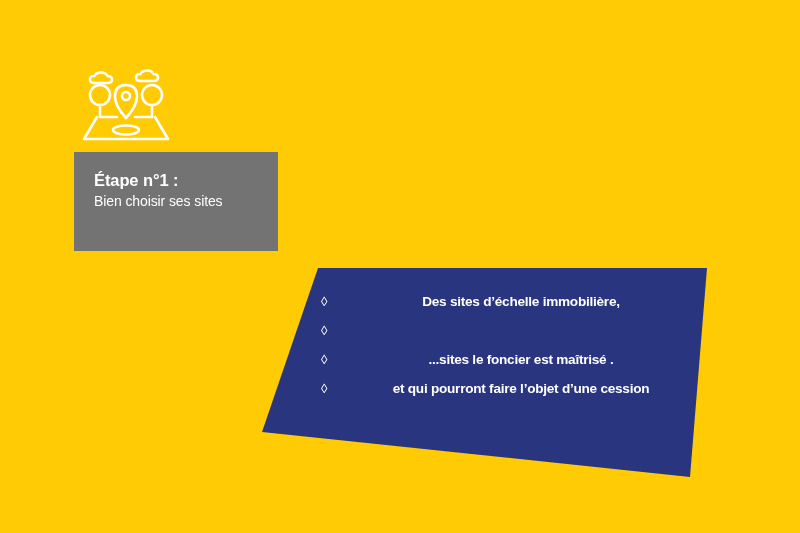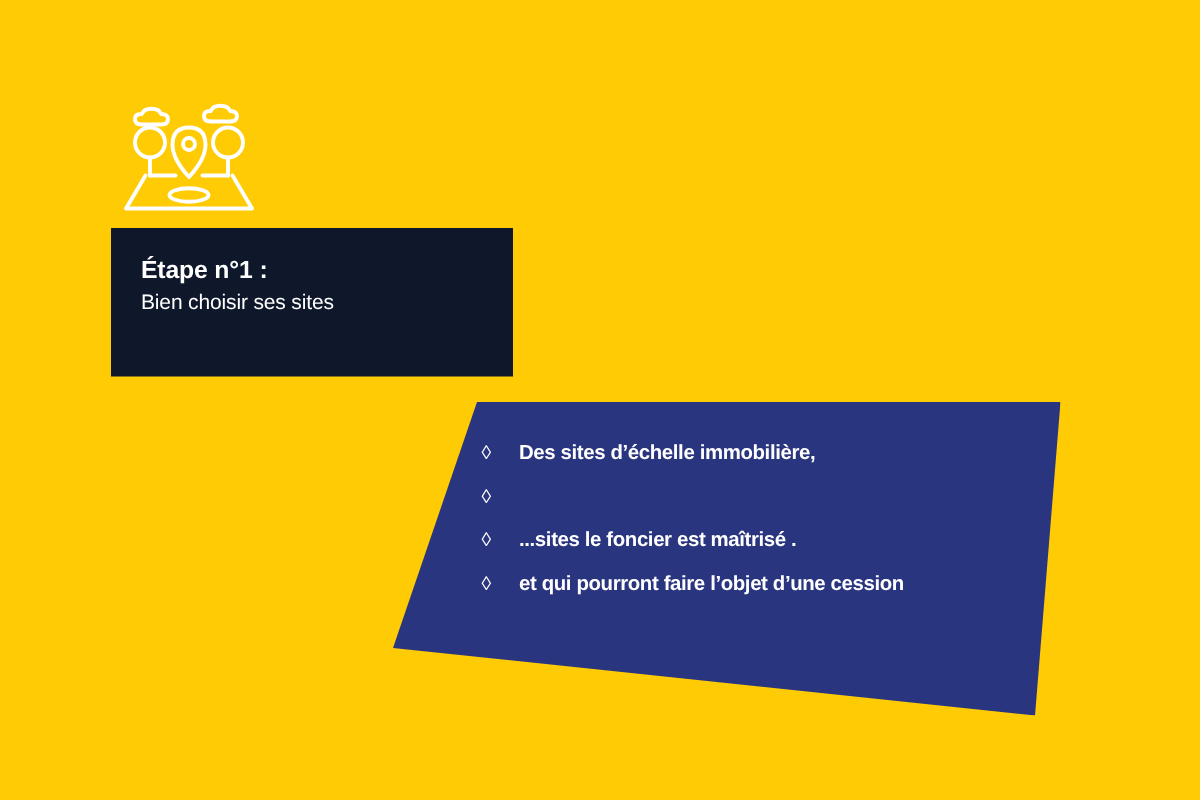--- a/index.html
+++ b/index.html
@@ -33,23 +33,23 @@
     width: 108px;
     height: 80px;
   }
   #site-icon svg { display: block; width: 108px; height: 80px; }
 
   
   #step-card {
     position: absolute;
     left: 74px;
     top: 152px;
-    width: 268px;
+    width: 204px;
     height: 99px;
-    background: #0f172a;
+    background: #737373;
     padding: 18px 20px 0 20px;
   }
   .step-heading {
     color: #FFFFFF;
     font-weight: bold;
     font-size: 16.5px;
     line-height: 1.33;
     letter-spacing: -0.1px;
     white-space: nowrap;
   }
@@ -102,20 +102,21 @@
     padding-left: 1px;
   }
   .bullet-text {
     flex: 1 1 auto;
     color: #FFFFFF;
     font-weight: bold;
     font-size: 13.6px;
     line-height: 19px;
     letter-spacing: -0.25px;
     max-width: 350px;
+    text-align: center;
   }
 </style>
 </head>
 <body>
 
 <div id="stage">
 
   <div id="site-icon">
     <svg viewBox="0 0 108 80" xmlns="http://www.w3.org/2000/svg" fill="none" stroke="#FFFFFF" stroke-width="2.6" stroke-linecap="round" stroke-linejoin="round">
 

